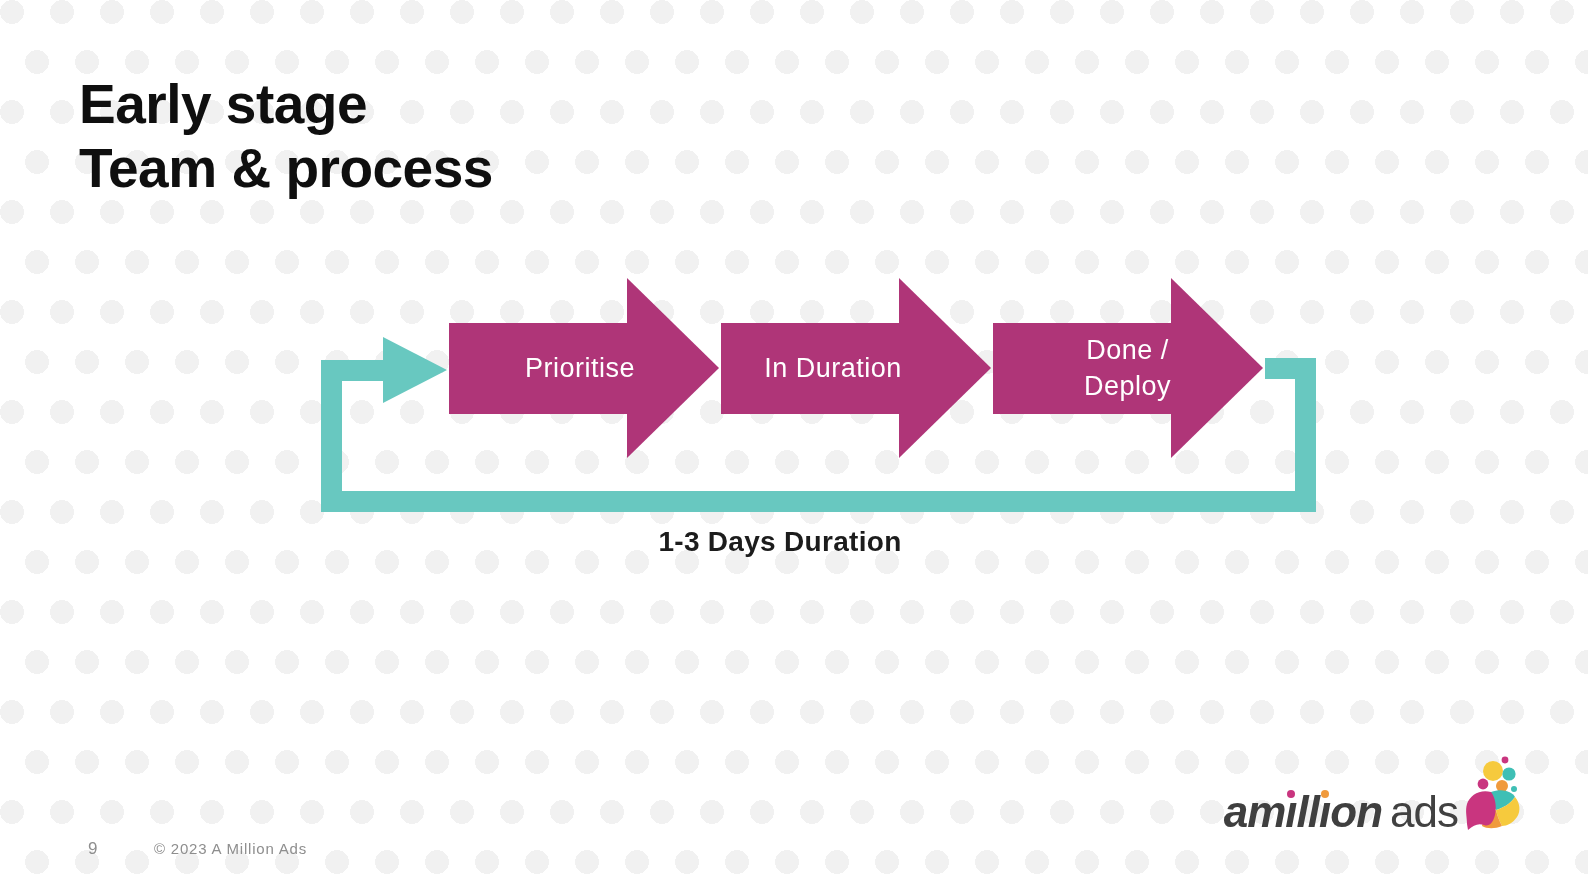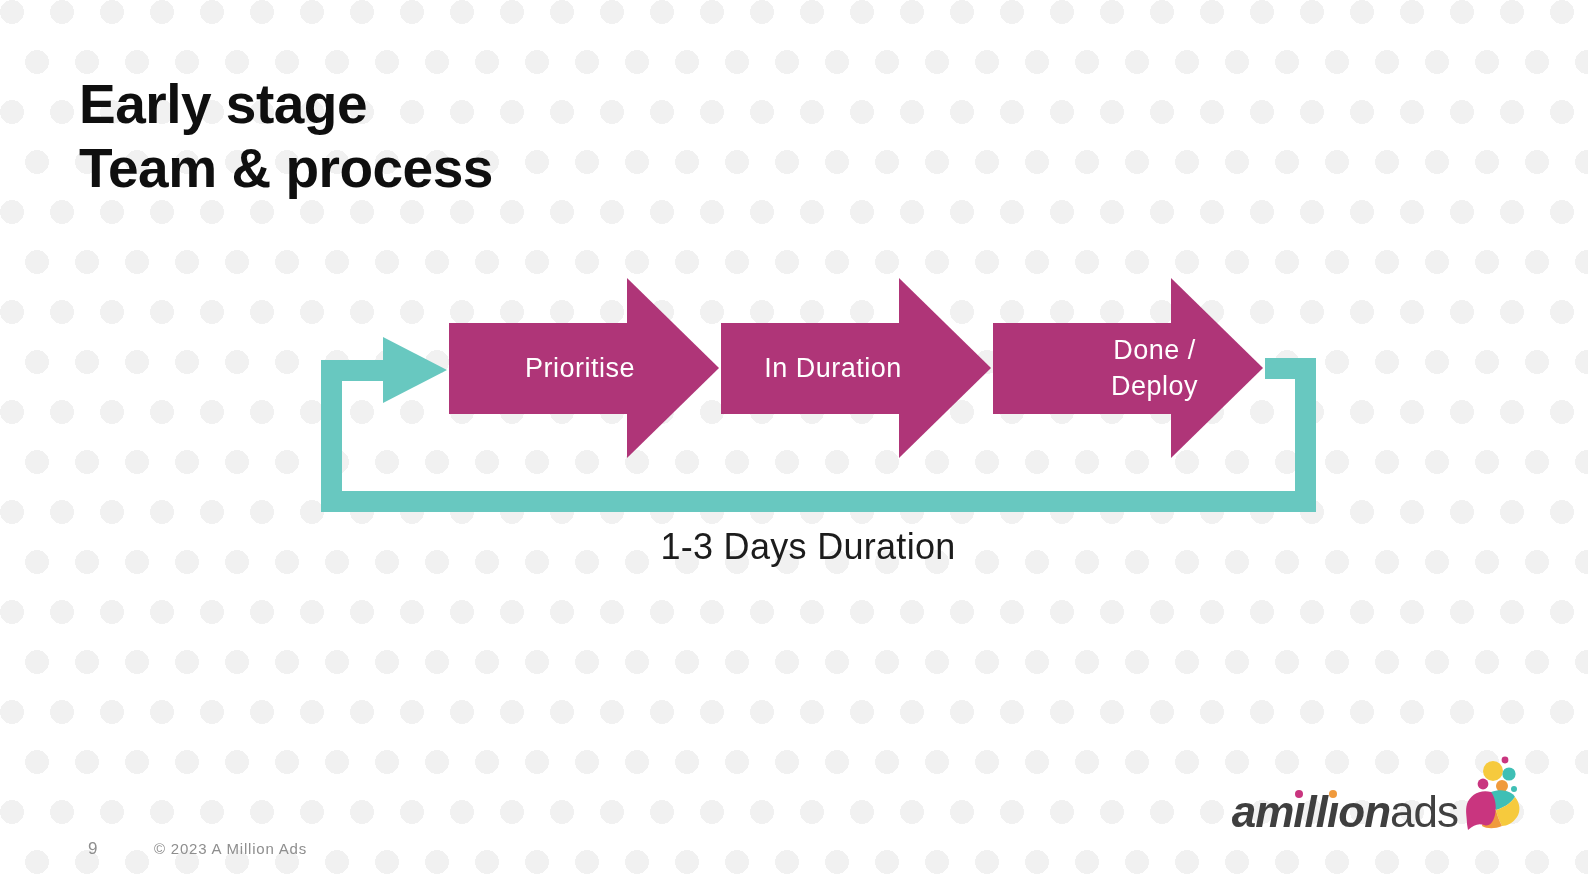--- a/index.html
+++ b/index.html
@@ -60,46 +60,46 @@
   }
   .step-label{
     position:absolute; top:323px; height:91px; width:224px;
     display:flex; align-items:center; justify-content:center;
     color:#ffffff; font-size:27px; font-weight:400; letter-spacing:0.5px;
     text-align:center; white-space:pre-line; line-height:1.3;
     z-index:2;
   }
   .s1-rect{ left:449px; }  .s1-head{ left:627px; }  .s1-label{ left:468px; }
   .s2-rect{ left:721px; }  .s2-head{ left:899px; }  .s2-label{ left:721px; }
-  .s3-rect{ left:993px; }  .s3-head{ left:1171px; } .s3-label{ left:1020px;padding-left:45px; }
+  .s3-rect{ left:993px; }  .s3-head{ left:1171px; } .s3-label{ left:993px;padding-left:45px; }
 
   .duration-label{
-    position:absolute; left:508px; top:526px; width:600px;
+    position:absolute; left:480px; top:526px; width:600px;
     text-align:center;
-    font-size:36px; color:#1c1c1c; letter-spacing:0.3px; font-weight:400;
+    font-size:28px; color:#1c1c1c; letter-spacing:0.3px; font-weight:700;
   }
 
   
   .page-number{
     position:absolute; left:88px; top:839px;
     font-size:17px; color:#8e8e8e;
   }
   .copyright{
     position:absolute; left:154px; top:840px;
     font-size:15px; color:#8e8e8e; letter-spacing:0.8px;
   }
 
   
   .logo{
     position:absolute; right:130px; top:787px;
     font-size:44px; letter-spacing:-1px; color:#3f3f3f;
     white-space:nowrap;
   }
   .logo .bold{ font-weight:700;font-style:italic; }
-  .logo .light{ font-weight:400; color:#414141; }
+  .logo .light{ font-weight:400; color:#414141;margin-left:8px; }
   .logo .idot{ position:relative; display:inline-block; }
   .logo .idot::after{
     content:""; position:absolute; top:3px; left:50%;
     transform:translateX(-50%);
     width:8px; height:8px; border-radius:50%;
   }
   .logo .idot.pink::after  { background:#c9357f; }
   .logo .idot.orange::after{ background:#f09a3c; }
   .logo-mark{
     position:absolute; right:64px; top:738px;

